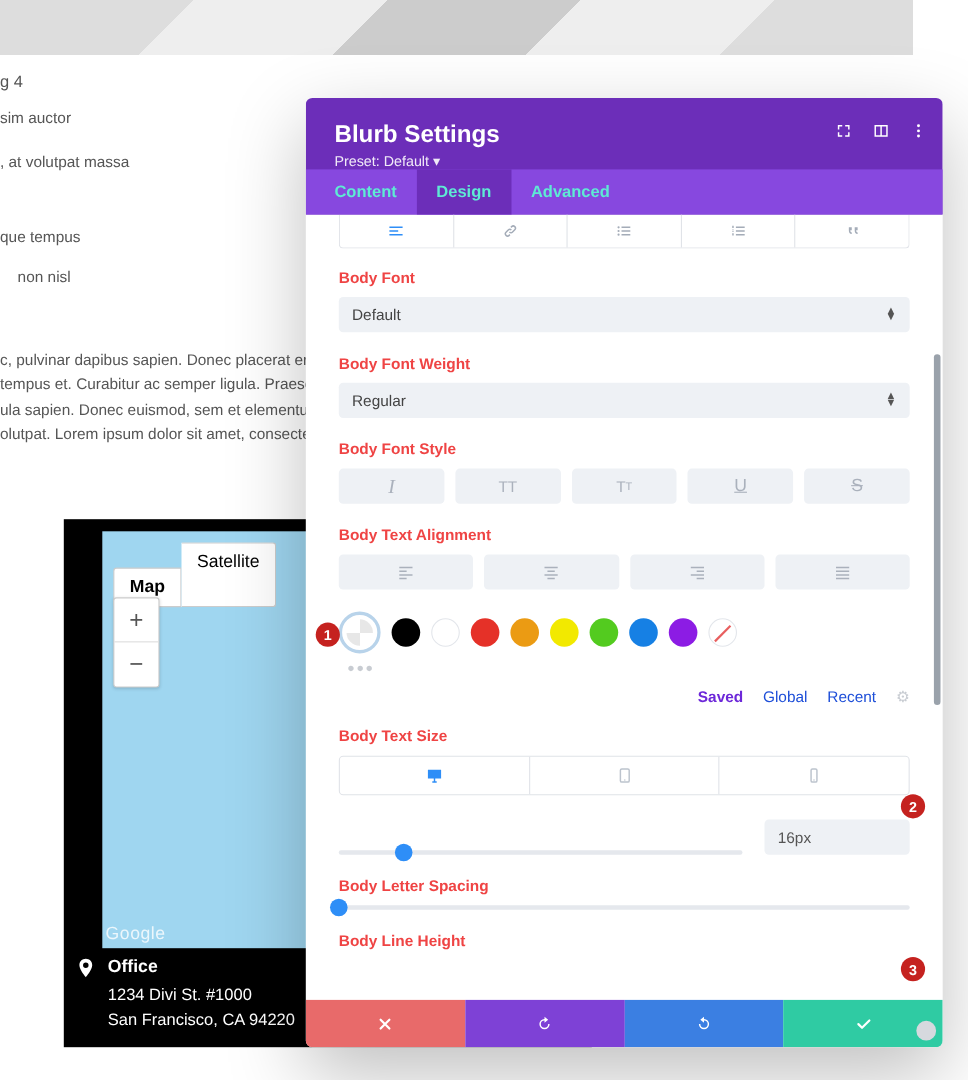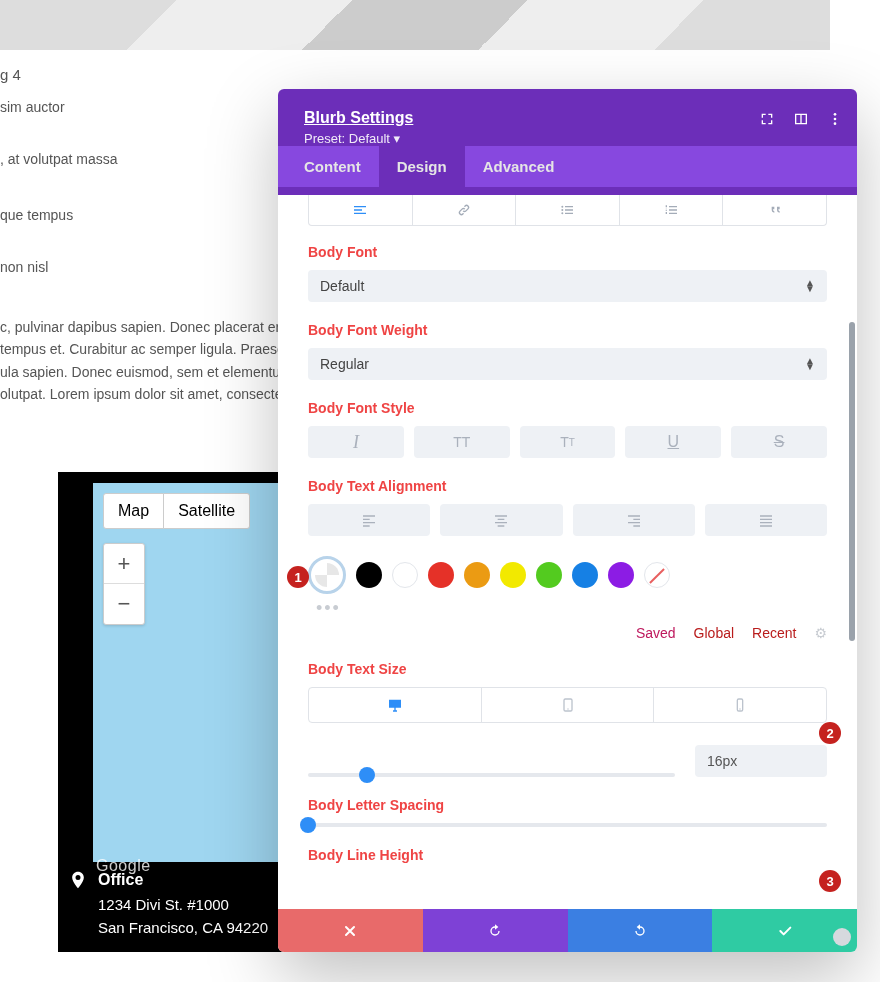--- a/index.html
+++ b/index.html
@@ -2,50 +2,50 @@
 <html><head>
 <meta charset="utf-8">
 <style>
 * { box-sizing: border-box; margin: 0; padding: 0; font-family: -apple-system, BlinkMacSystemFont, "Segoe UI", Helvetica, Arial, sans-serif; }
 body { width: 880px; height: 982px; background: #fff; position: relative; overflow: hidden; }
 
 .bg-header { position: absolute; top: 0; left: 0; width: 830px; height: 50px; background: linear-gradient(135deg, #ddd 0 20%, #eee 20% 40%, #ccc 40% 60%, #eee 60% 80%, #ddd 80% 100%); }
 .bg-text { position: absolute; left: 0; color: #555; font-size: 14px; line-height: 1.6; }
 .bg-text.l1 { top: 63px; font-size: 15px; }
 .bg-text.l2 { top: 96px; }
-.bg-text.l3 { top: 148px; }
+.bg-text.l3 { top: 136px; }
 .bg-text.l4 { top: 204px; text-align: center; }
-.bg-text.l5 { top: 256px; }
+.bg-text.l5 { top: 240px; margin-left: 16px; }
 .bg-text.l6 { top: 316px; }
 
 .map-block { position: absolute; left: 58px; top: 472px; width: 480px; height: 480px; background: #000; }
 .map-area { position: absolute; left: 35px; top: 11px; right: 0; bottom: 90px; background: #9fd6f0; }
 .map-controls { position: absolute; left: 10px; top: 10px; display: flex; gap: 0; }
 .map-btn { background: #fff; border: 1px solid #ccc; padding: 8px 14px; font-size: 16px; cursor: pointer; }
-.map-btn.active { font-weight: 400; }
+.map-btn.active { font-weight: 700; margin-top: 23px; }
 .map-btn:first-child { border-radius: 3px 0 0 3px; }
 .map-btn:last-child { border-radius: 0 3px 3px 0; border-left: none; }
 .zoom-controls { position: absolute; left: 10px; top: 60px; background: #fff; border: 1px solid #ccc; border-radius: 3px; box-shadow: 0 1px 3px rgba(0,0,0,0.15); }
 .zoom-btn { width: 40px; height: 40px; display: flex; align-items: center; justify-content: center; font-size: 22px; color: #555; cursor: pointer; }
 .zoom-btn:first-child { border-bottom: 1px solid #ddd; }
-.google-logo { position: absolute; left: 38px; bottom: 77px; color: rgba(255,255,255,0.8); font-size: 16px; font-weight: 500; letter-spacing: 0.5px; }
+.google-logo { position: absolute; left: 38px; bottom: 93px; color: rgba(255,255,255,0.8); font-size: 16px; font-weight: 500; letter-spacing: 0.5px; }
 .office-row { position: absolute; left: 0; bottom: 0; right: 0; height: 88px; color: #fff; display: flex; }
 .pin-icon { width: 40px; display: flex; align-items: flex-start; justify-content: center; padding-top: 6px; font-size: 22px; }
 .office-info { flex: 1; padding-top: 4px; font-size: 15px; line-height: 1.55; }
 .office-info .title { font-weight: 700; font-size: 16px; }
 
 .modal { position: absolute; left: 278px; top: 89px; width: 579px; height: 863px; background: #fff; border-radius: 6px; box-shadow: 0 25px 70px rgba(0,0,0,0.25); overflow: hidden; }
 
 .modal-header { background: #6c2eb9; color: #fff; height: 106px; position: relative; }
 .modal-title-row { padding: 20px 26px 0; }
-.modal-title { font-size: 16px; font-weight: 700; text-decoration: underline; }
+.modal-title { font-size: 22px; font-weight: 700; }
 .modal-preset { font-size: 13px; opacity: 0.9; margin-top: 4px; }
 .modal-icons { position: absolute; right: 14px; top: 22px; display: flex; gap: 18px; }
 .modal-tabs { background: #8748df; height: 41px; display: flex; align-items: center; padding: 0 26px; gap: 36px; }
-.modal-tab { color: #e5e5e5; font-size: 15px; font-weight: 600; cursor: pointer; height: 100%; display: flex; align-items: center; }
+.modal-tab { color: #5eead4; font-size: 15px; font-weight: 600; cursor: pointer; height: 100%; display: flex; align-items: center; }
 .modal-tab.active { background: #6c2eb9; margin: 0 -18px; padding: 0 18px; }
 
 .modal-body { height: calc(100% - 106px - 43px); overflow: hidden; padding: 0 30px; position: relative; }
 .scroll-indicator { position: absolute; right: 2px; top: 127px; width: 6px; height: 319px; background: #9aa2ab; border-radius: 3px; }
 
 .tabbar-top { display: flex; border: 1px solid #e0e3e8; border-top: none; border-radius: 0 0 4px 4px; margin-bottom: 18px; }
 .tabbar-top .tb { flex: 1; height: 30px; display: flex; align-items: center; justify-content: center; color: #a4acb8; border-right: 1px solid #e0e3e8; }
 .tabbar-top .tb:last-child { border-right: none; }
 .tabbar-top .tb.active { color: #2e8ef7; }
 
@@ -61,22 +61,22 @@
 
 .swatch-row { display: flex; align-items: center; gap: 10px; margin-top: 6px; }
 .swatch { width: 26px; height: 26px; border-radius: 50%; cursor: pointer; position: relative; }
 .swatch.big { width: 38px; height: 38px; border: 3px solid #b8d3ea; background: #fff; }
 .swatch.big::after { content: ""; position: absolute; inset: 4px; border-radius: 50%; background: repeating-conic-gradient(#e7e7e7 0 25%, #fff 0 50%); }
 .swatch.strike { background: #fff; border: 1px solid #e3e6eb; }
 .swatch.strike::after { content: ""; position: absolute; left: 2px; right: 2px; top: 50%; height: 2px; background: #e85f5f; transform: rotate(-45deg); }
 .swatch.outline { background: #fff; border: 1px solid #e3e6eb; }
 .dots { color: #c8ccd2; font-size: 18px; letter-spacing: 2px; margin: 4px 0 0 8px; }
 .palette-tabs { display: flex; gap: 18px; align-items: center; justify-content: flex-end; margin-top: 6px; font-size: 14px; }
-.palette-tabs span { color: #b91c1c; cursor: pointer; }
-.palette-tabs span.active { color: #be185d; font-weight: 400; margin-left: 32px; }
+.palette-tabs span { color: #1d4ed8; cursor: pointer; }
+.palette-tabs span.active { color: #6d28d9; font-weight: 700; margin-left: 32px; }
 .palette-tabs .gear { color: #c8ccd2; }
 
 .device-tabs { display: flex; border: 1px solid #e0e3e8; border-radius: 4px; margin-bottom: 22px; }
 .device-tabs .dt { flex: 1; height: 34px; display: flex; align-items: center; justify-content: center; color: #bcc3cd; border-right: 1px solid #e0e3e8; }
 .device-tabs .dt:last-child { border-right: none; }
 .device-tabs .dt.active { color: #2e8ef7; }
 
 .slider-row { display: flex; align-items: flex-end; gap: 20px; position: relative; }
 .slider-track { flex: 1; height: 4px; background: #e5e8ed; border-radius: 2px; position: relative; }
 .slider-thumb { position: absolute; top: 50%; width: 16px; height: 16px; background: #2e8ef7; border-radius: 50%; transform: translate(-50%, -50%); }

